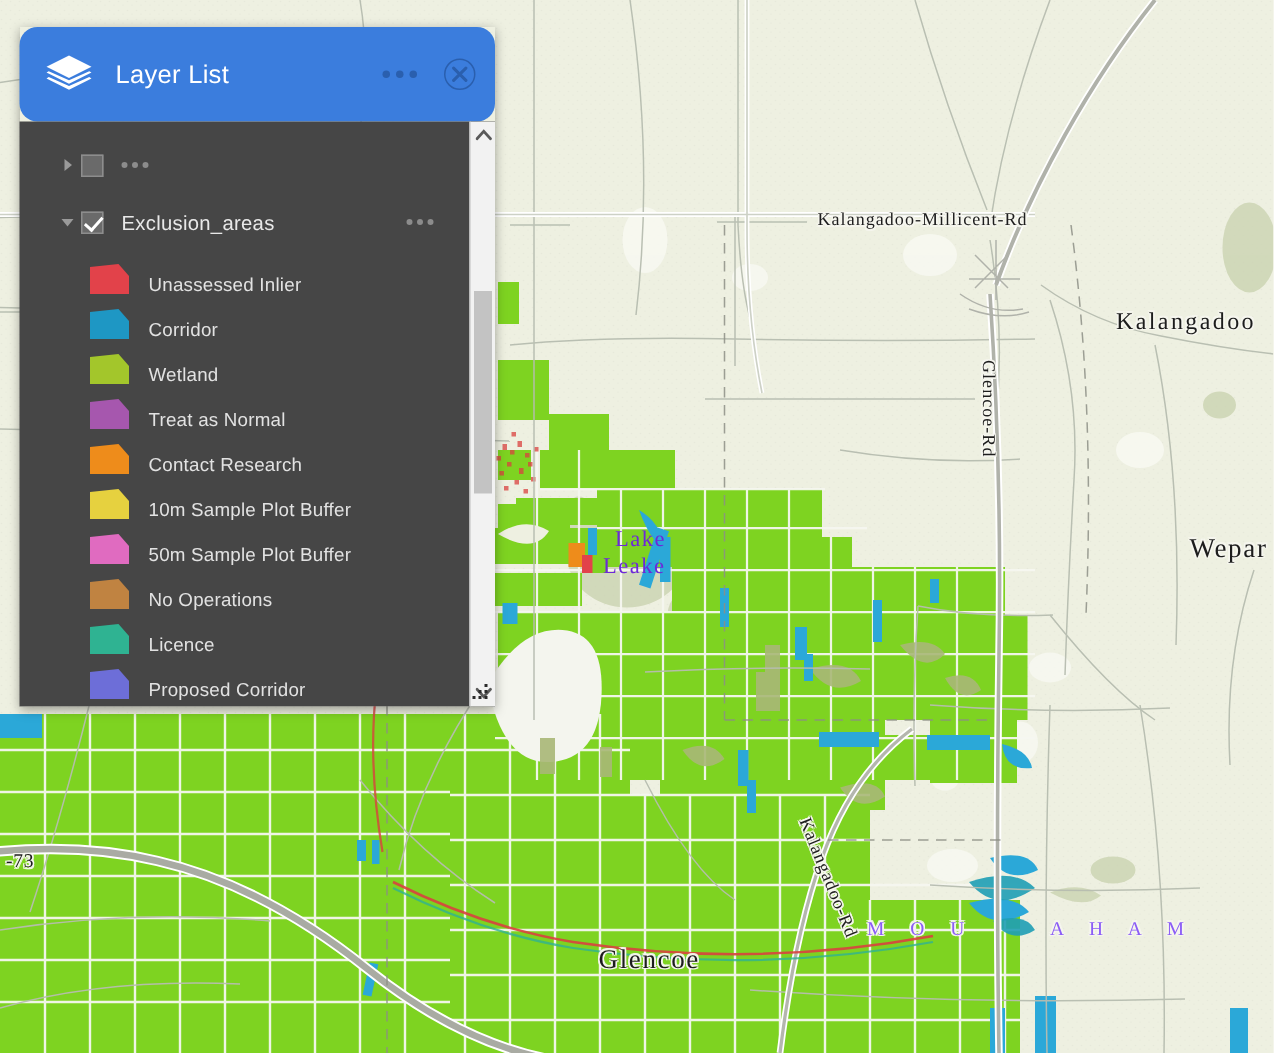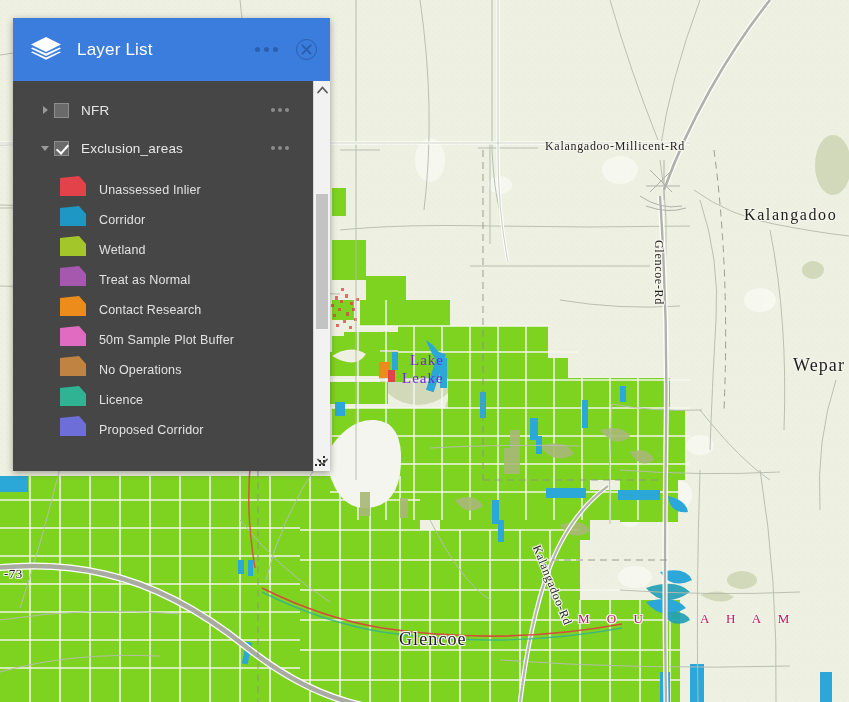--- a/index.html
+++ b/index.html
@@ -34,40 +34,41 @@
     text-shadow:
        1px  0 0 rgba(245,246,238,.95), -1px  0 0 rgba(245,246,238,.95),
        0  1px 0 rgba(245,246,238,.95),  0 -1px 0 rgba(245,246,238,.95),
        1px  1px 0 rgba(245,246,238,.95), -1px -1px 0 rgba(245,246,238,.95),
        1px -1px 0 rgba(245,246,238,.95), -1px  1px 0 rgba(245,246,238,.95);
   }
   .lbl-town      { font-size: 16px; letter-spacing: 1.6px; }
   .lbl-town-sm   { font-size: 18px; letter-spacing: 1.1px; }
   .lbl-road      { font-size: 12px; letter-spacing: .7px; }
   .lbl-road-v    { font-size: 12px; letter-spacing: .7px; transform-origin: 0 0; }
-  .lbl-area      { font-size: 13px; letter-spacing: 7px; color:#be185d; }
+  .lbl-area      { font-size: 13px; letter-spacing: 7px; color:#8b5cf6; }
   .lbl-lake      { font-size: 15px; letter-spacing: 1px; color:#6d28d9;
                    font-family:"Liberation Serif", serif; text-shadow:none; }
   .lbl-shield    { font-size: 13px; letter-spacing: .5px; }
 
   
   #layer-panel {
     position: absolute;
     left: 13px; top: 18px;
     width: 317px; height: 453px;
     box-shadow: 0 2px 7px rgba(0,0,0,.35);
     display: flex; flex-direction: column;
   }
   .panel-header {
     height: 63px;
     background: #3B7DDD;
     display: flex; align-items: center;
     padding: 0 13px 0 16px;
     flex: none;
     position: relative;
+    border-radius: 12px;
   }
   .hdr-icon { width: 34px; height: 30px; flex: none; position: relative; }
   .hdr-icon svg { display:block; }
   .hdr-title {
     color: #ffffff;
     font-size: 17px;
     margin-left: 14px;
     flex: 1;
     letter-spacing: .2px;
   }
@@ -485,21 +486,20 @@
       </span>
     </div>
 
     <div class="panel-body">
 
       <div class="panel-list">
 
         <div class="group-row">
           <span class="twisty closed"></span>
           <span class="cb"></span>
-          <span class="group-label">NFR</span>
           <span class="row-dots">
             <i></i>
               <i></i>
               <i></i>
           </span>
         </div>
 
         <div class="group-row">
           <span class="twisty open"></span>
           <span class="cb checked"></span>
@@ -544,20 +544,28 @@
               </span>
               <span class="legend-label">Treat as Normal</span>
             </div>
             <div class="legend-row">
               <span class="swatch">
                 <svg width="28" height="22" viewBox="0 0 28 22">
                   <path d="M1 3 L20 1 L27 9 L27 21 L1 21 Z" fill="#EE8C1B"></path>
                 </svg>
               </span>
               <span class="legend-label">Contact Research</span>
+            </div>
+            <div class="legend-row">
+              <span class="swatch">
+                <svg width="28" height="22" viewBox="0 0 28 22">
+                  <path d="M1 3 L20 1 L27 9 L27 21 L1 21 Z" fill="#E6D13F"></path>
+                </svg>
+              </span>
+              <span class="legend-label">10m Sample Plot Buffer</span>
             </div>
             <div class="legend-row">
               <span class="swatch">
                 <svg width="28" height="22" viewBox="0 0 28 22">
                   <path d="M1 3 L20 1 L27 9 L27 21 L1 21 Z" fill="#E06BC0"></path>
                 </svg>
               </span>
               <span class="legend-label">50m Sample Plot Buffer</span>
             </div>
             <div class="legend-row">

